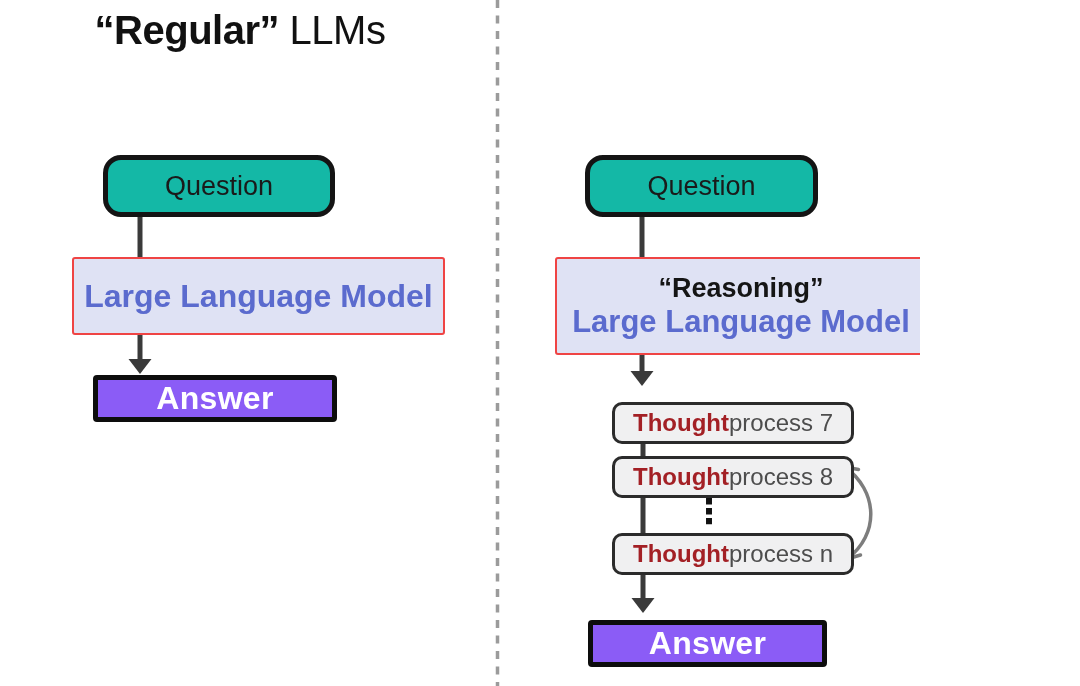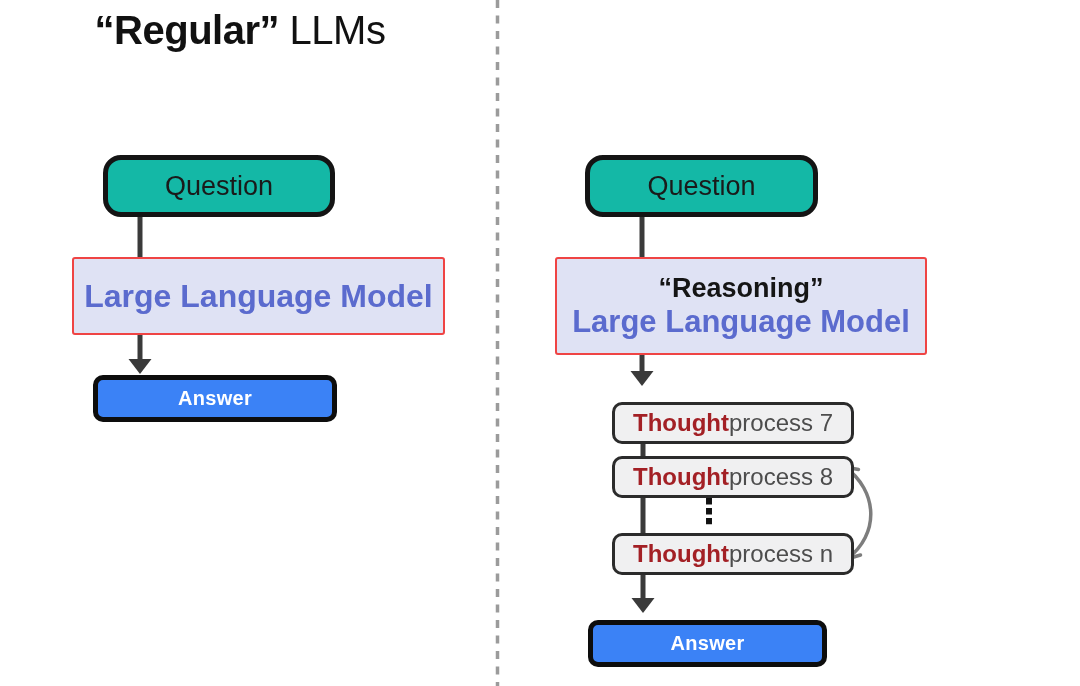--- a/index.html
+++ b/index.html
@@ -1,18 +1,18 @@
 <!DOCTYPE html>
 <html><head>
 <meta charset="utf-8">
 <style>
   html,body{margin:0;padding:0;background:#ffffff;}
   .canvas{
     position:relative;width:920px;height:686px;background:#ffffff;
-    font-family:"Liberation Sans","DejaVu Sans",sans-serif;overflow:hidden;padding-left:20px;
+    font-family:"Liberation Sans","DejaVu Sans",sans-serif;overflow:hidden;
   }
   .overlay{position:absolute;left:0;top:0;z-index:1;pointer-events:none;}
   .title{
     position:absolute;top:8px;z-index:2;text-align:center;
     font-size:40px;color:#111;letter-spacing:-0.5px;white-space:nowrap;
   }
   .title .b{font-weight:700;}
   .title.left{left:30px;width:420px;}
   .title.right{left:550px;width:420px;}
   .box{
@@ -28,22 +28,22 @@
   .q.right{left:585px;top:155px;width:233px;height:62px;}
   .llm{
     background:#dfe2f4;border:2px solid #ef4444;border-radius:3px;
     font-size:32px;font-weight:700;color:#5b6bce;
   }
   .llm.left{left:72px;top:257px;width:373px;height:78px;}
   .llm.right{left:555px;top:257px;width:372px;height:98px;flex-direction:column;line-height:1.15;}
   .llm .line1{font-size:27px;color:#151515;}
   .llm .line2{font-size:31px;color:#5b6bce;}
   .ans{
-    background:#3b82f6;border:5px solid #0d0d0d;border-radius:10px;
-    font-size:20px;font-weight:700;color:#ffffff;letter-spacing:0.3px;
+    background:#8b5cf6;border:5px solid #0d0d0d;border-radius:4px;
+    font-size:32px;font-weight:700;color:#ffffff;letter-spacing:0.3px;
   }
   .ans.left{left:93px;top:375px;width:244px;height:47px;}
   .ans.right{left:588px;top:620px;width:239px;height:47px;}
   .thought{
     position:absolute;z-index:2;box-sizing:border-box;left:612px;width:242px;height:42px;
     background:#f0f0f1;border:3px solid #2b2b2b;border-radius:10px;
     display:flex;align-items:center;justify-content:center;
     font-size:24px;color:#4d4d4d;white-space:nowrap;
   }
   .thought .emph{font-weight:700;color:#a32025;}

